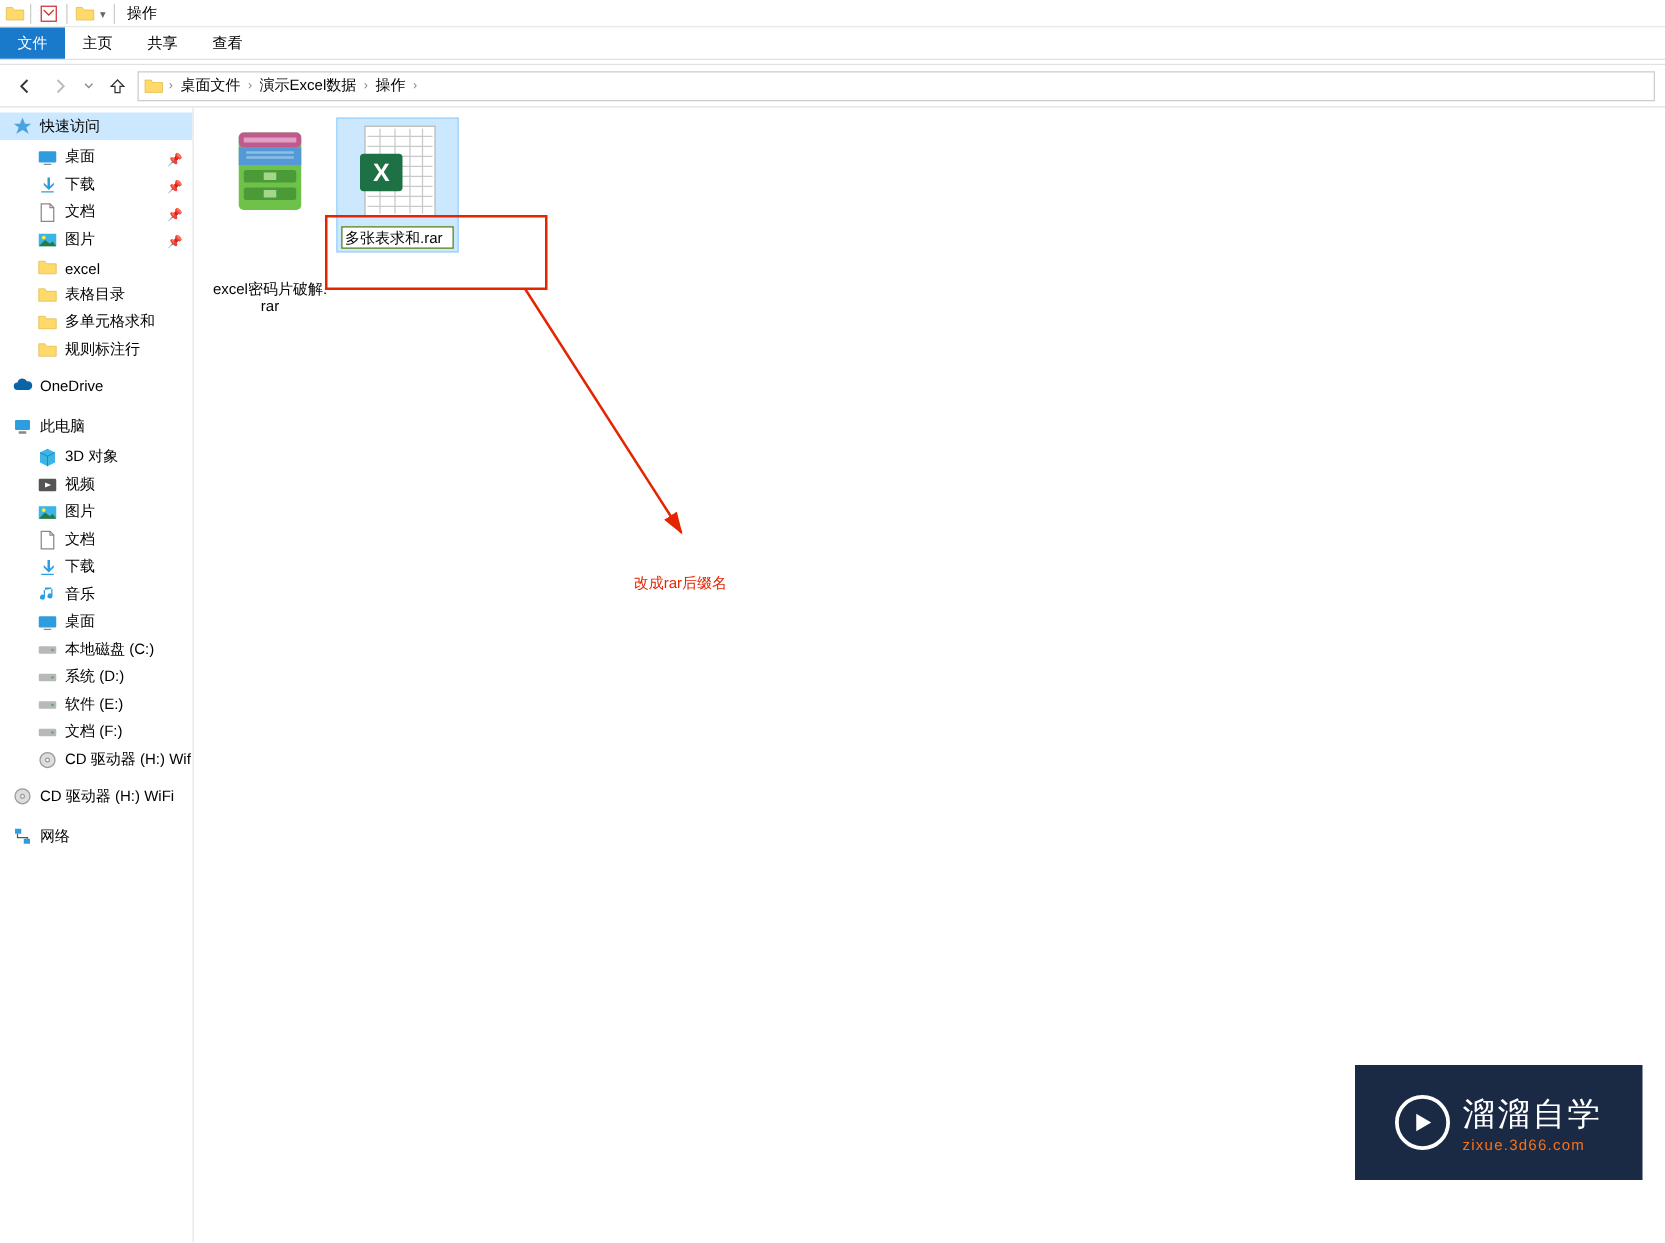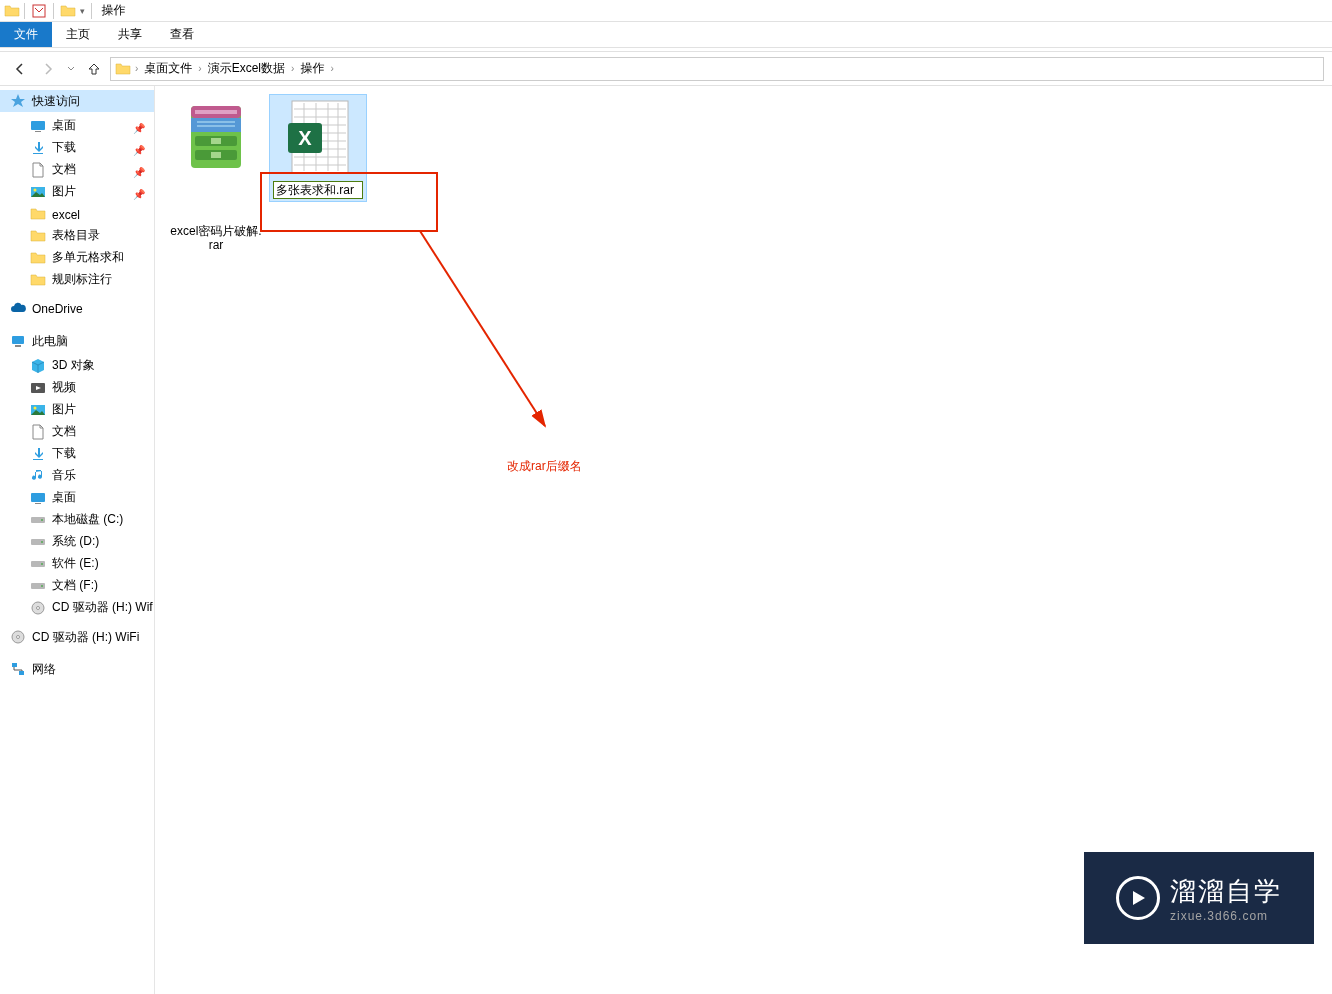--- a/index.html
+++ b/index.html
@@ -55,21 +55,21 @@
     
     .annot-box { position: absolute; border: 2px solid #e42500; pointer-events: none; }
     .annot-arrow { position: absolute; pointer-events: none; }
     .annot-text { position: absolute; color: #e42500; font-size: 12px; font-family: "Microsoft YaHei", sans-serif; }
     
     
     .watermark { position: absolute; right: 18px; bottom: 50px; width: 230px; height: 92px; background: #1a2a45; color: #fff; display: flex; align-items: center; justify-content: center; gap: 10px; flex-direction: row; }
     .watermark-logo { width: 44px; height: 44px; border: 3px solid #fff; border-radius: 50%; display: flex; align-items: center; justify-content: center; }
     .watermark-text { display:flex; flex-direction:column; align-items:flex-start; }
     .watermark-main { font-size: 26px; font-weight: 400; letter-spacing: 2px; }
-    .watermark-sub { font-size: 12px; letter-spacing: 1px; color: #a3a3a3; }
+    .watermark-sub { font-size: 12px; letter-spacing: 1px; color: #f97316; }
   </style>
 </head>
 <body>
 
 <div class="titlebar">
   <span class="icon">
     <svg viewBox="0 0 16 16">
         <path fill="#ffd96a" stroke="#d9b338" stroke-width="0.5" d="M1 3h5l1 2h8v8H1z"></path>
       </svg>
   </span>

